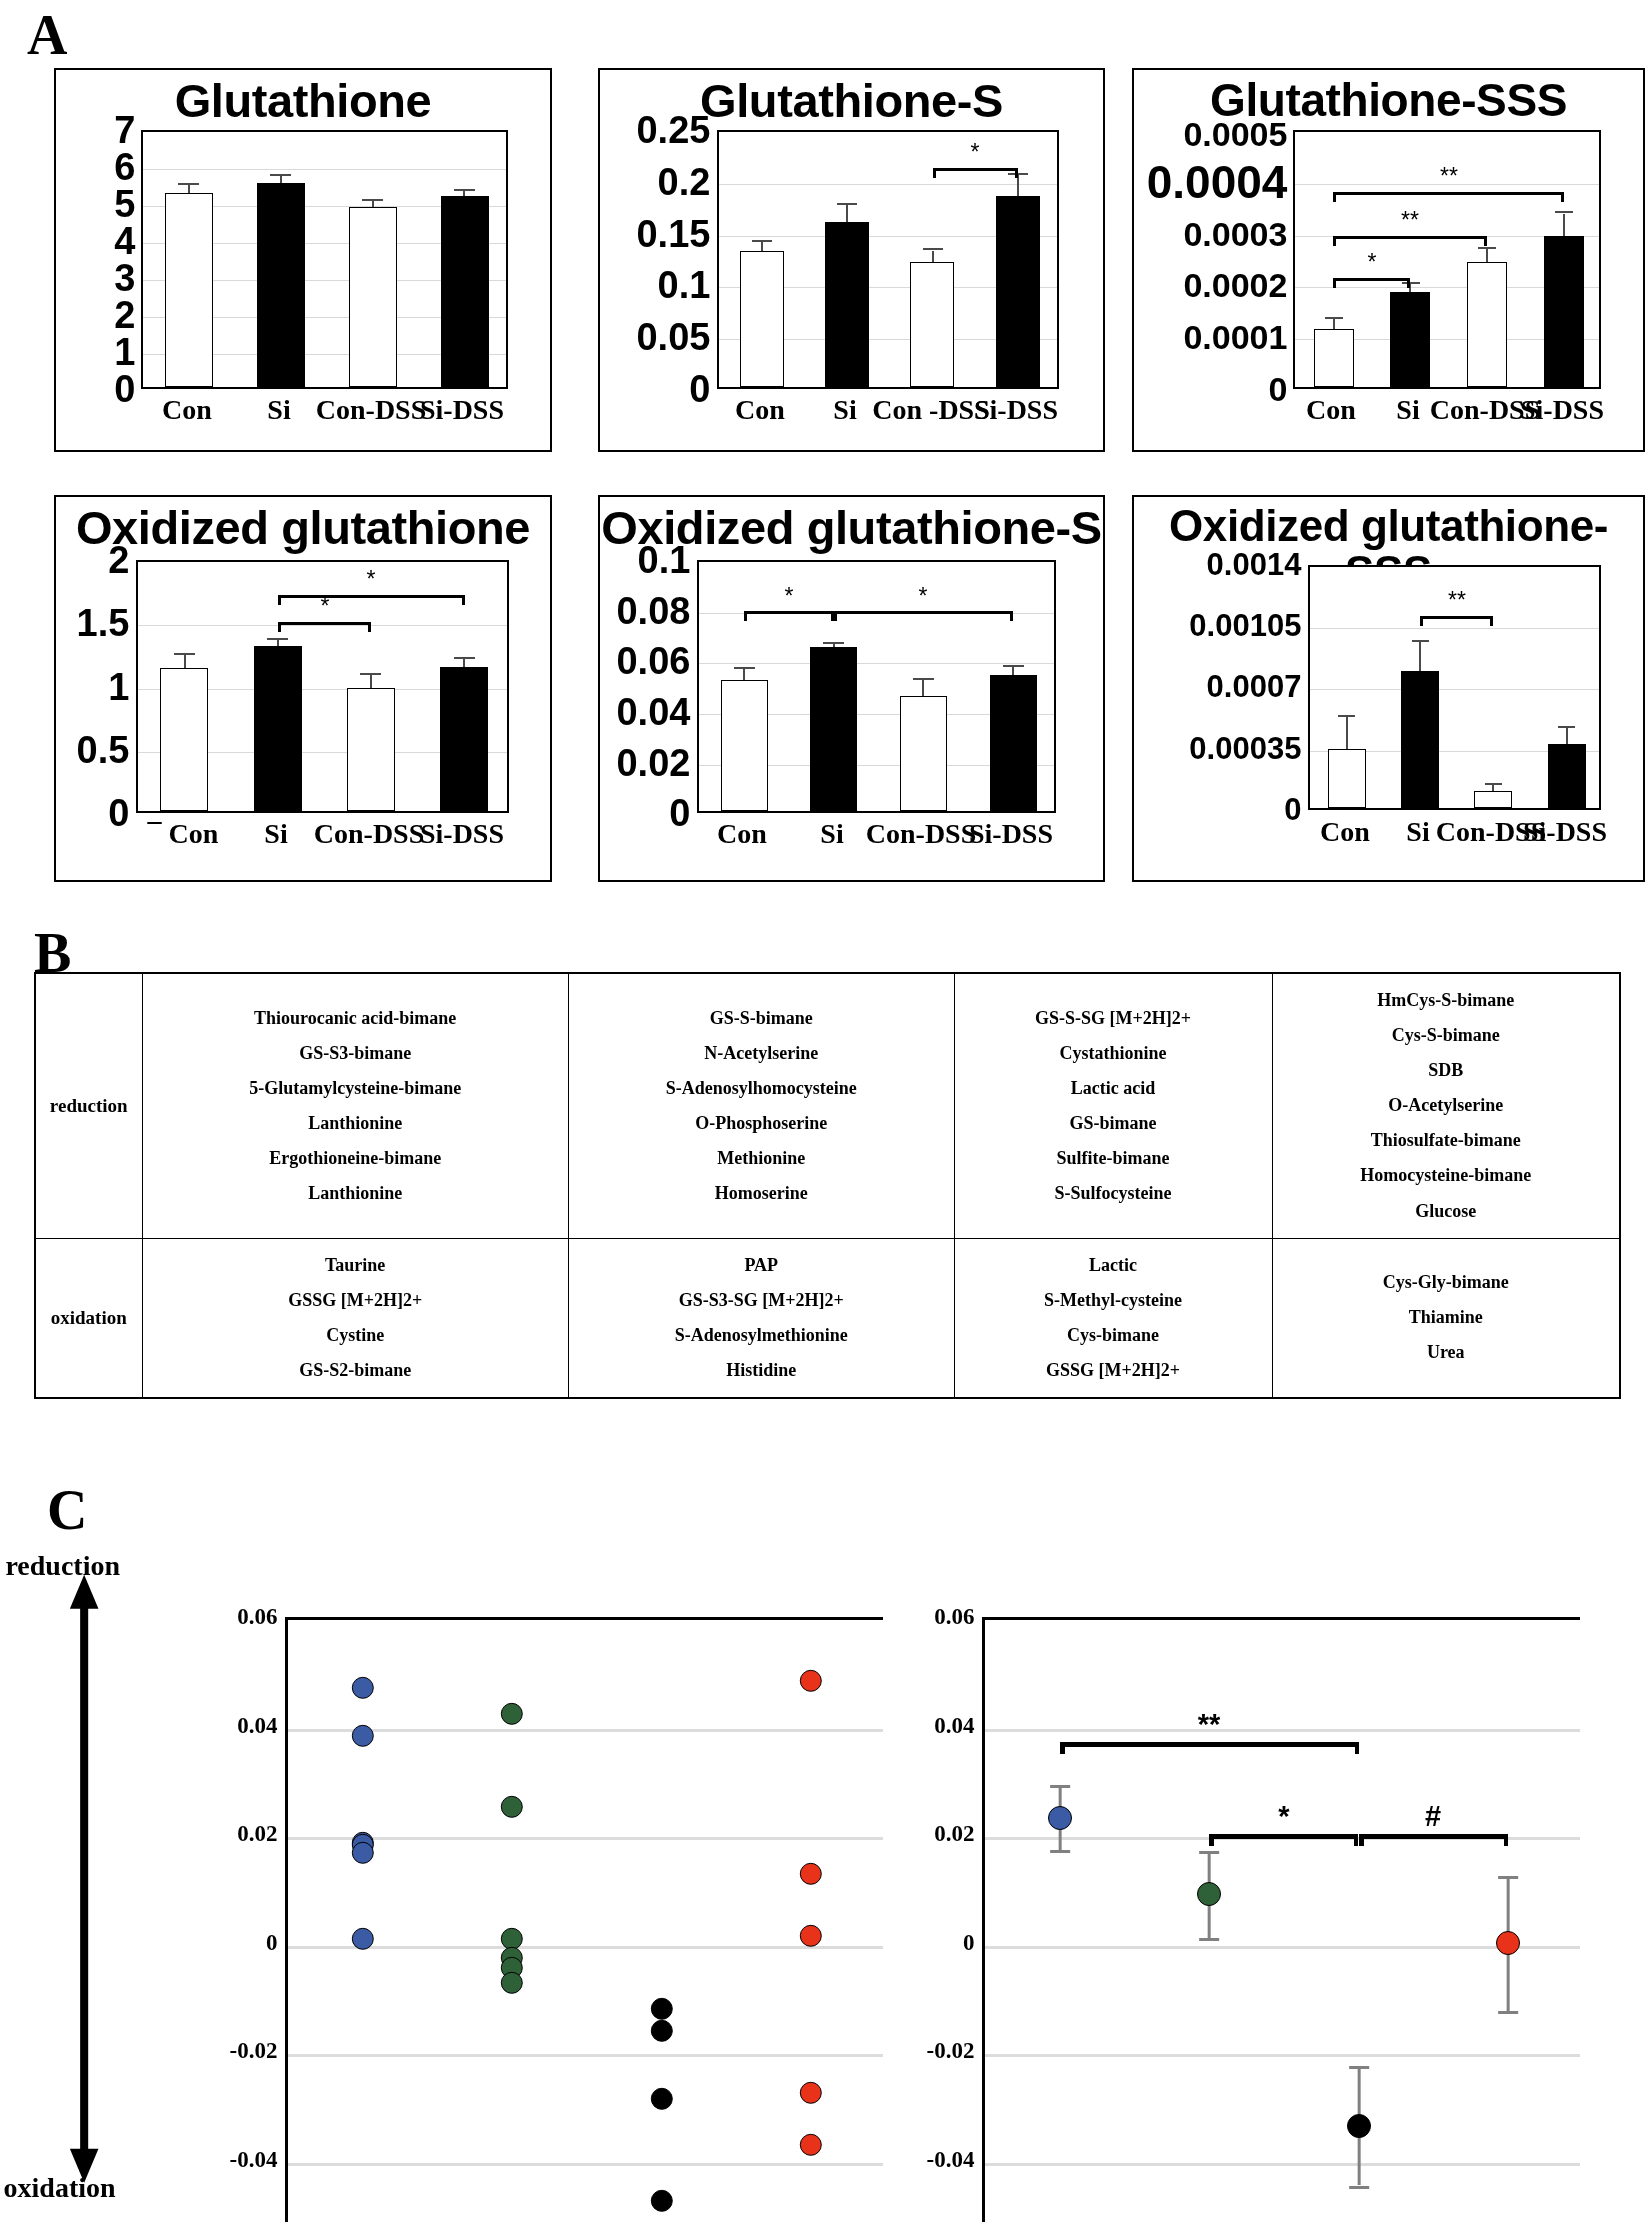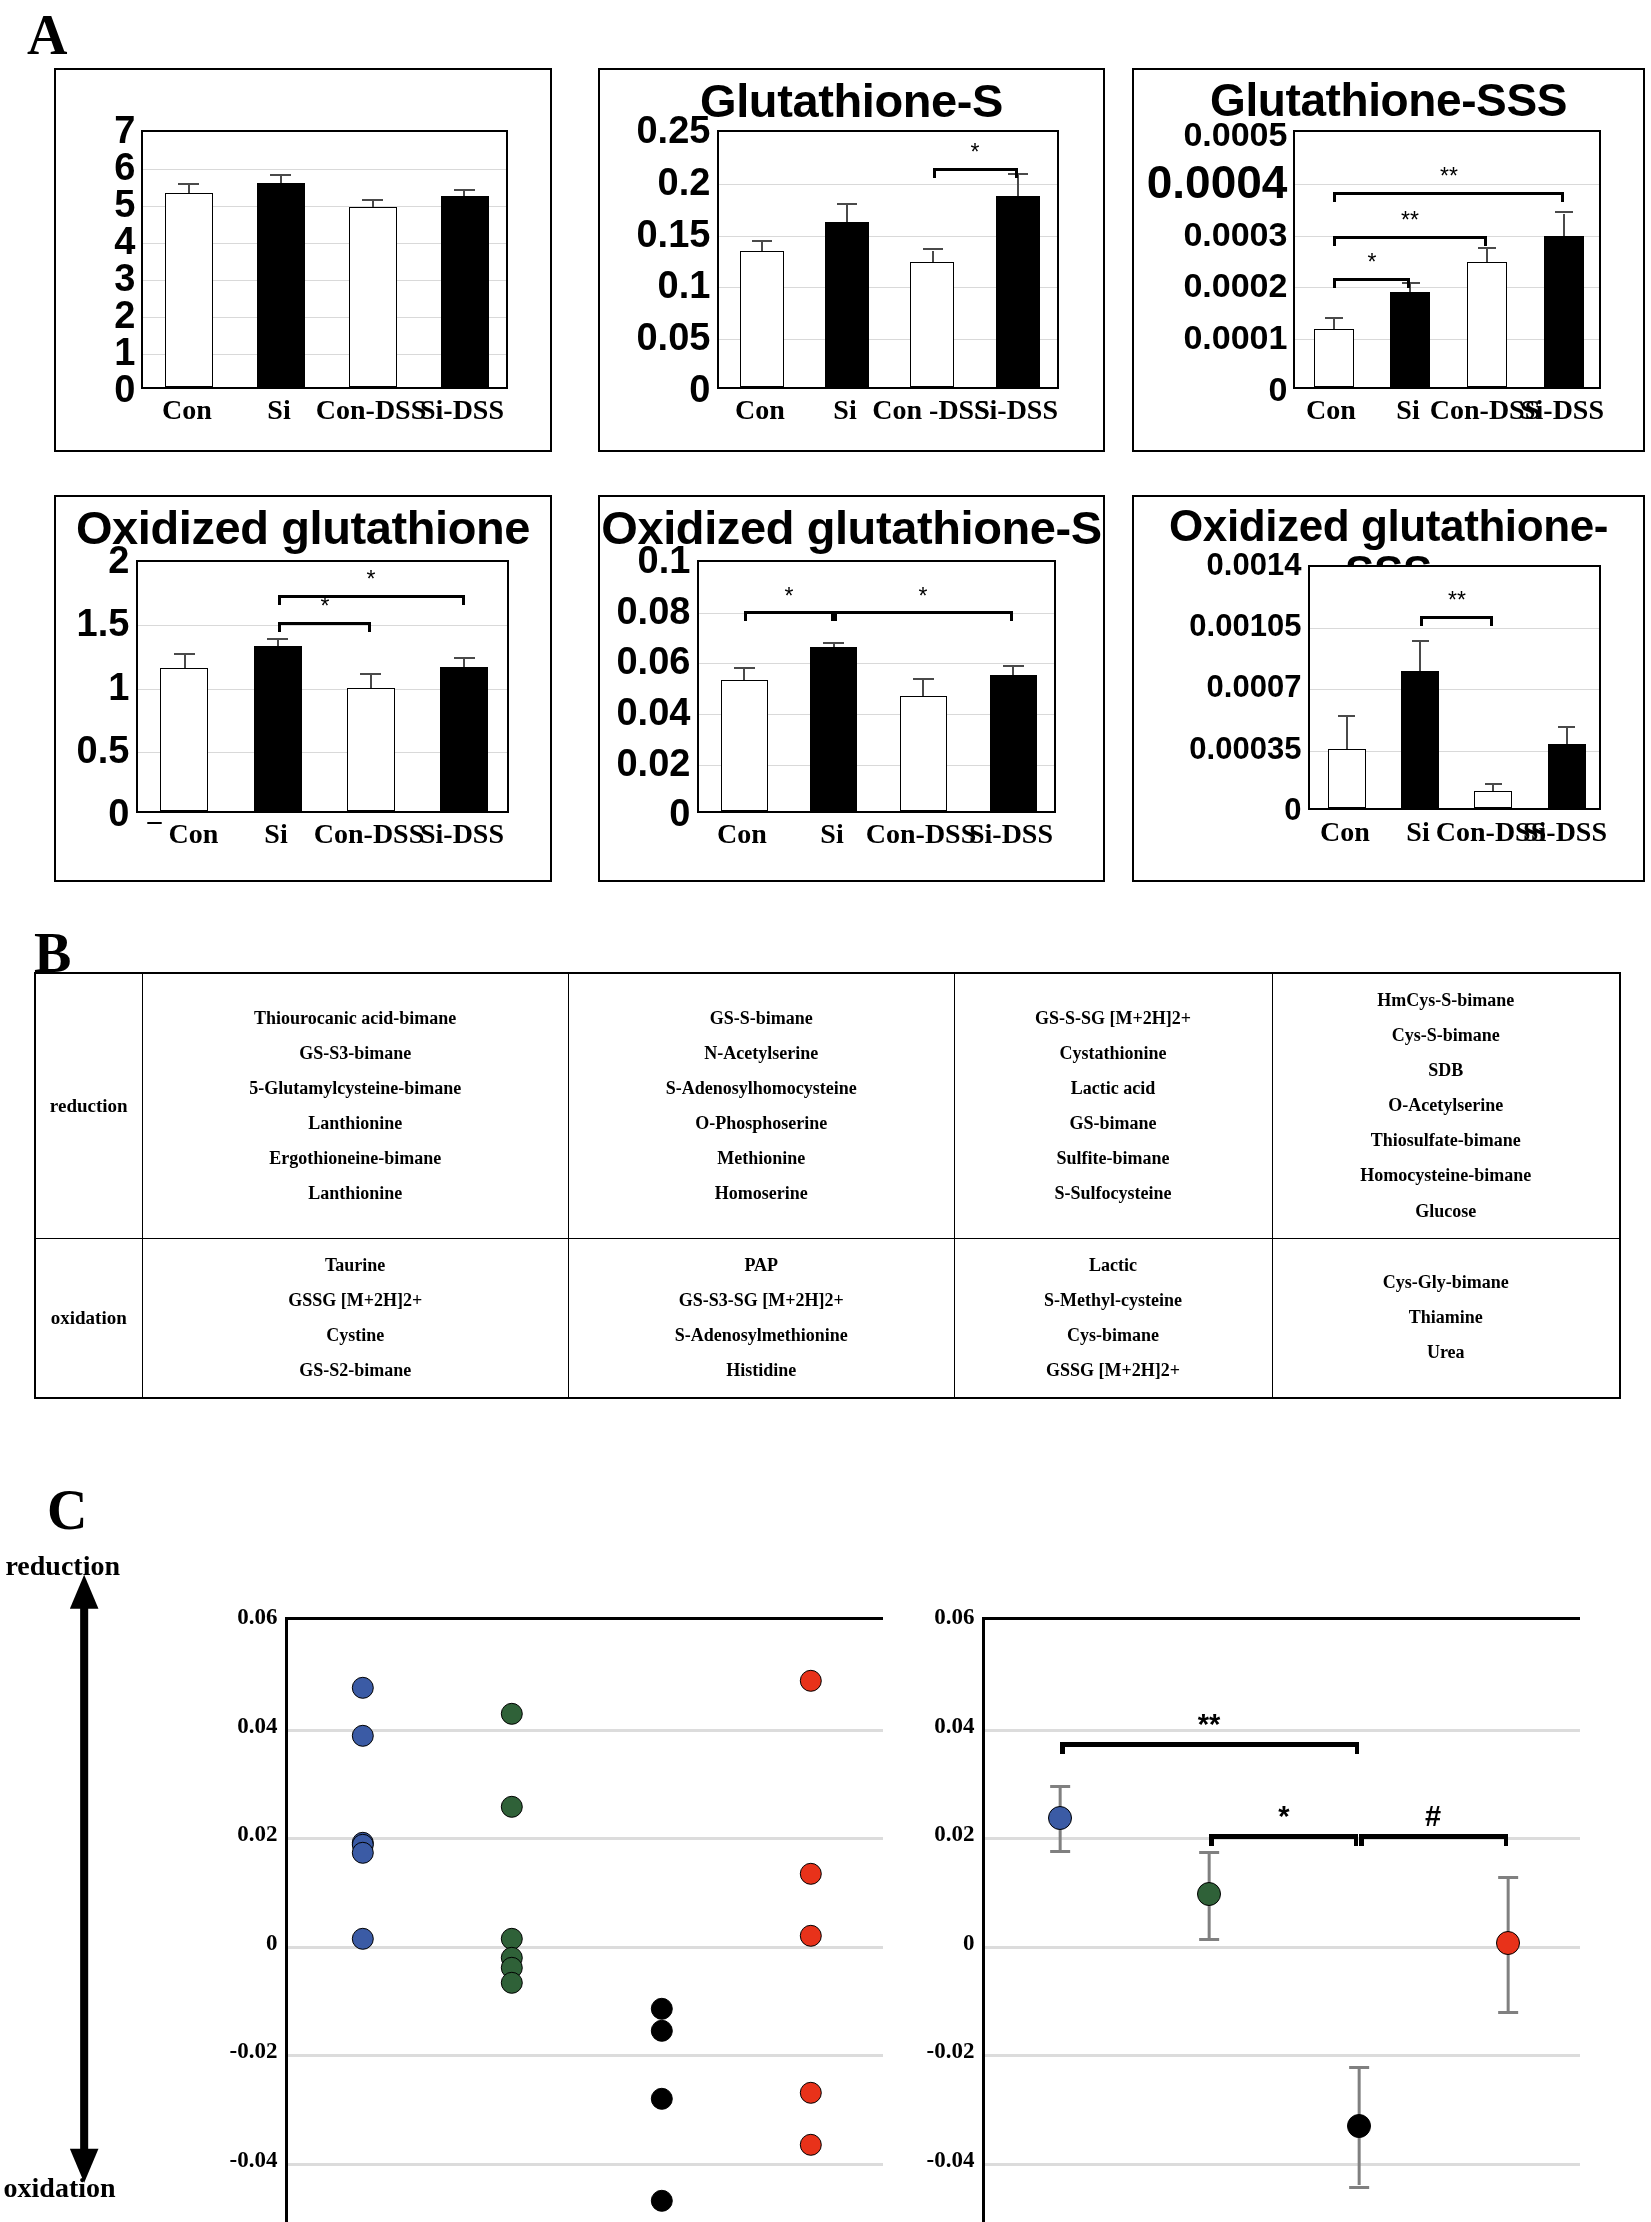--- a/index.html
+++ b/index.html
@@ -126,20 +126,21 @@
   .mean-err { position: absolute; width: 2.7px; background: #808080; transform: translateX(-50%); }
   .mean-cap { position: absolute; height: 2.7px; width: 19.7px; background: #808080; transform: translateX(-50%); }
 </style>
 </head>
 <body>
 
 <div id="section-a">
   <div id="letter-a" class="panel-letter">A</div>
   <div id="a-charts">
       <div class="chart-box" style="left: 54px; top: 68px; width: 498px; height: 384px;">
+        <div class="chart-title" style="font-size: 47px; padding-top: 5.7px;">Glutathione</div>
         <div class="plot-area" style="left: 85px; top: 60px; width: 367px; height: 259px;">
           <div class="gridline" style="top: 37px;"></div>
           <div class="gridline" style="top: 74px;"></div>
           <div class="gridline" style="top: 111px;"></div>
           <div class="gridline" style="top: 148px;"></div>
           <div class="gridline" style="top: 185px;"></div>
           <div class="gridline" style="top: 222px;"></div>
           <div class="bar white" style="left: 22px; width: 48px; height: 194px;"></div>
           <div class="errbar" style="left: 45px; bottom: 194px; height: 8.1px;"></div>
           <div class="errcap" style="left: 35px; width: 21px; bottom: 202px;"></div>

